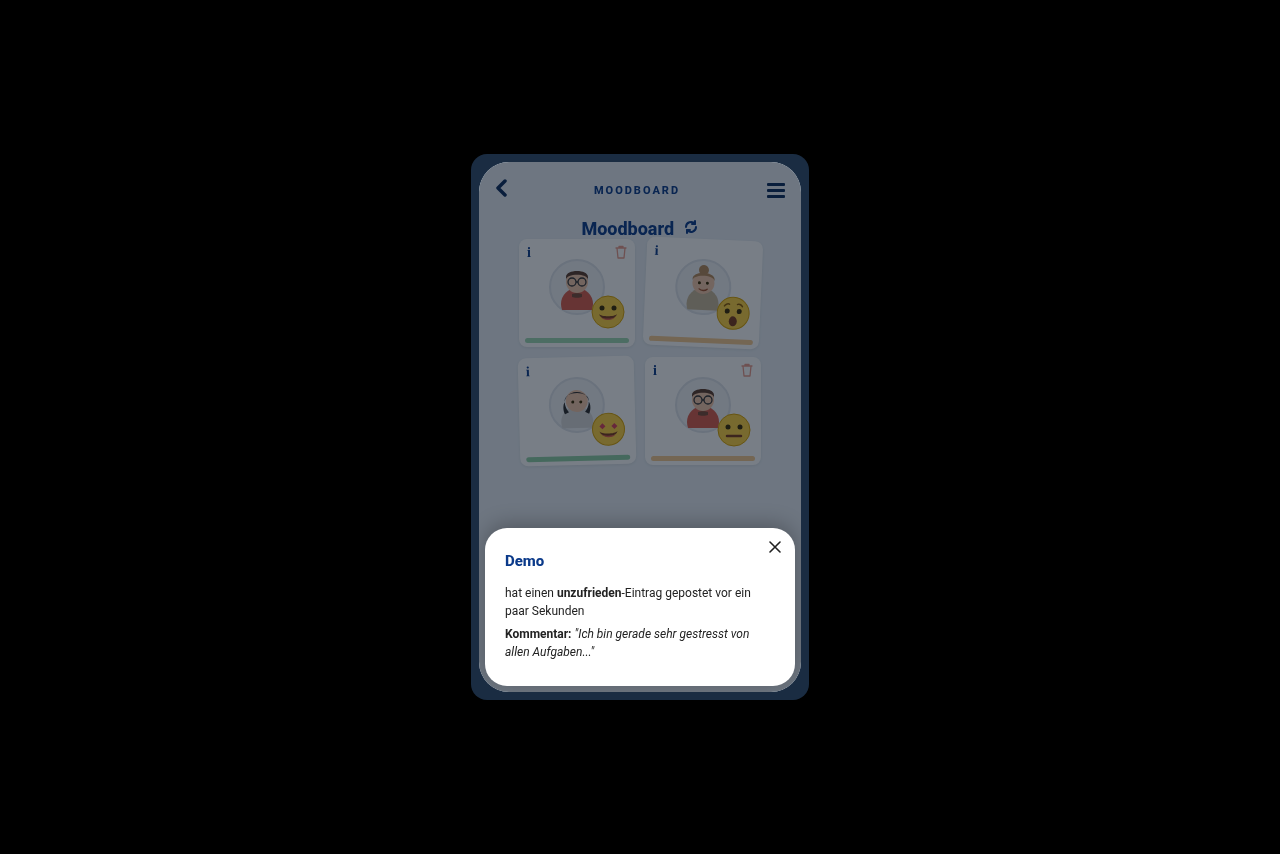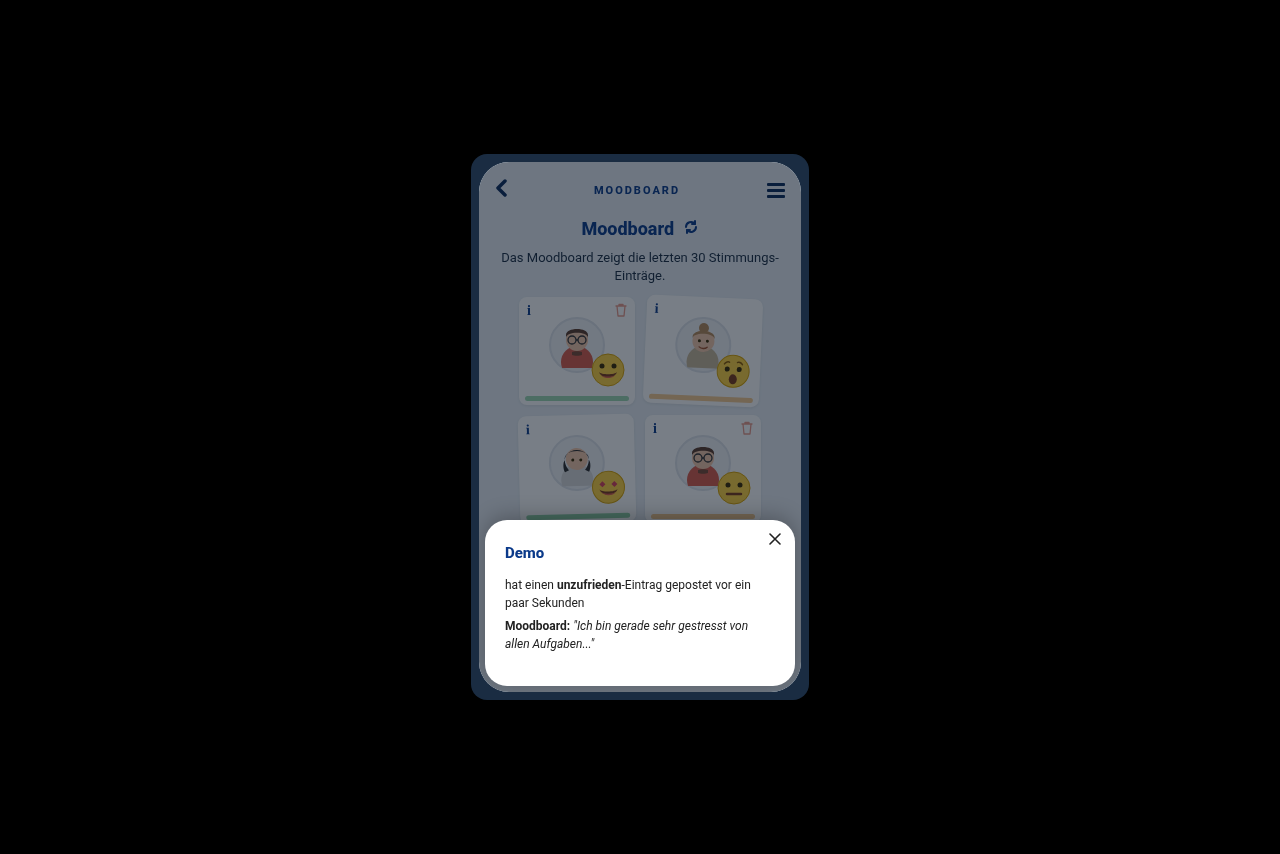--- a/index.html
+++ b/index.html
@@ -176,21 +176,21 @@
   .card.tilt-l { transform: rotate(-1.5deg); }
 
   
   .popup {
     position: absolute;
     left: 6px;
     right: 6px;
     bottom: 6px;
     background: #fff;
     border-radius: 22px;
-    padding: 18px 20px 28px 20px;
+    padding: 18px 20px 20px 20px;
     z-index: 10;
     box-shadow: 0 -4px 20px rgba(0,0,0,0.25);
   }
   .popup .close {
     position: absolute;
     top: 10px;
     right: 14px;
     font-size: 16px;
     color: #222;
     cursor: pointer;
@@ -237,21 +237,20 @@
         <span>Moodboard</span>
         <span class="refresh">
           <svg width="16" height="16" viewBox="0 0 16 16">
             <path d="M3 8a5 5 0 0 1 9-3" stroke="#0b3a8a" stroke-width="2" fill="none" stroke-linecap="round"></path>
             <path d="M12 2v3h-3" stroke="#0b3a8a" stroke-width="2" fill="none" stroke-linecap="round" stroke-linejoin="round"></path>
             <path d="M13 8a5 5 0 0 1-9 3" stroke="#0b3a8a" stroke-width="2" fill="none" stroke-linecap="round"></path>
             <path d="M4 14v-3h3" stroke="#0b3a8a" stroke-width="2" fill="none" stroke-linecap="round" stroke-linejoin="round"></path>
           </svg>
         </span>
       </div>
-      <div class="mb-sub">Das Moodboard zeigt die letzten 30 Stimmungs-Einträge.</div>
 
       <div class="cards">
 
         <div class="card">
           <div class="info">i</div>
           <div class="trash">
             <svg width="12" height="14" viewBox="0 0 12 14">
                 <path d="M1 3h10M4 3V1.5h4V3M2 3l1 10h6l1-10" stroke="#e99a8a" stroke-width="1.3" fill="none" stroke-linecap="round" stroke-linejoin="round"></path>
               </svg>
           </div>
@@ -365,19 +364,19 @@
       <div class="close">
         <svg width="12" height="12" viewBox="0 0 12 12">
             <path d="M1 1l10 10M11 1L1 11" stroke="#222" stroke-width="1.6" stroke-linecap="round"></path>
           </svg>
       </div>
       <div class="ptitle">Demo</div>
       <div class="pline">
         <span>hat einen </span><strong>unzufrieden</strong><span>-Eintrag gepostet vor ein paar Se­kunden</span>
       </div>
       <div class="pline">
-        <strong>Moodboard:</strong>
+        <strong>Kommentar:</strong>
         <em>"Ich bin gerade sehr gestresst von allen Aufgaben..."</em>
       </div>
     </div>
 
   </div>
 </div>
 
 </body></html>

